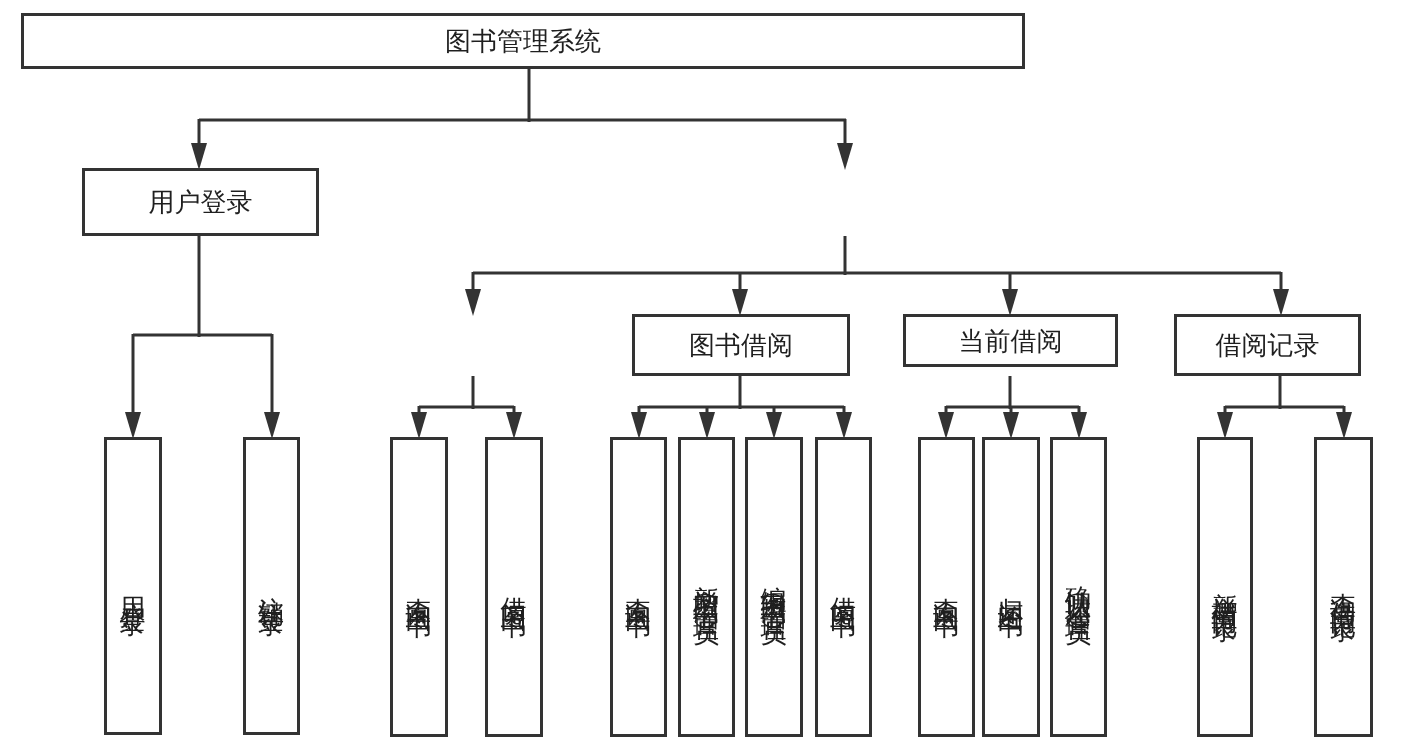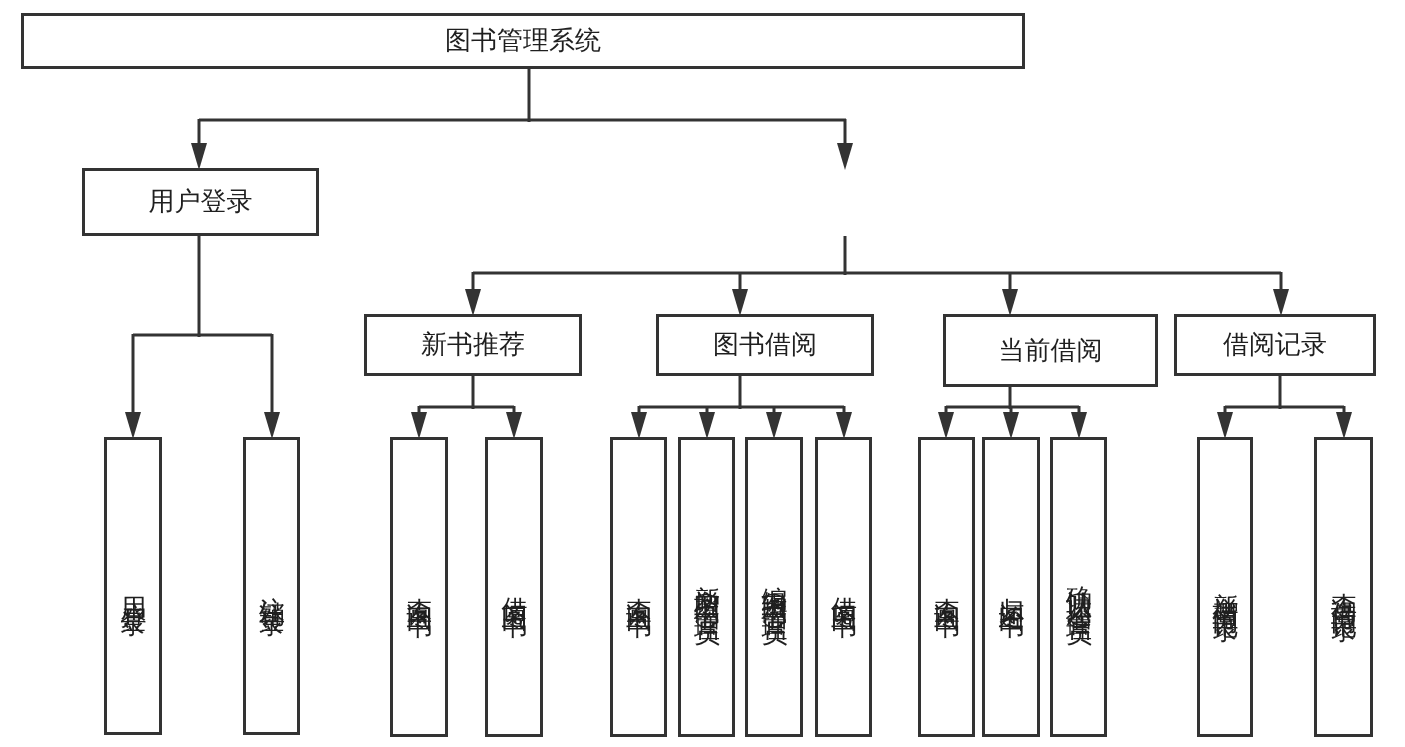--- a/index.html
+++ b/index.html
@@ -2,21 +2,21 @@
 <html><head>
 <meta charset="utf-8">
 <style>
   html, body { margin: 0; padding: 0; background: #ffffff; }
   #canvas {
     position: relative;
     width: 1405px;
     height: 747px;
     background: #ffffff;
     overflow: hidden;
-    font-family: Liberation Serif, serif;
+    font-family: Liberation Sans, sans-serif;
   }
   #wires { position: absolute; left: 0; top: 0; z-index: 1; }
   #wires line { stroke: #333333; stroke-width: 3; }
   #wires polygon { fill: #333333; stroke: none; }
 
   .node {
     position: absolute;
     box-sizing: border-box;
     background: #ffffff;
     border: 3px solid #333333;
@@ -34,23 +34,23 @@
     letter-spacing: 5px;
     line-height: 1;
   }
 
   
   .n-root        { left: 21px;   top: 13px;  width: 1004px; height: 56px; }
   .n-userlogin   { left: 82px;   top: 168px; width: 237px;  height: 68px; }
   .n-bookmgmt    { left: 727px;  top: 168px; width: 237px;  height: 68px; }
 
   .n-newrec      { left: 364px;  top: 314px; width: 218px;  height: 62px; }
-  .n-bookborrow  { left: 632px;  top: 314px; width: 218px;  height: 62px; margin-left: 24px; }
-  .n-current     { left: 943px;  top: 314px; width: 215px;  height: 73px; }
-  .n-records     { left: 1174px; top: 314px; width: 202px;  height: 62px; }
+  .n-bookborrow  { left: 632px;  top: 314px; width: 218px;  height: 62px; }
+  .n-current     { left: 903px;  top: 314px; width: 215px;  height: 53px; }
+  .n-records     { left: 1174px; top: 314px; width: 187px;  height: 62px; }
 
   .n-v1  { left: 104px;  top: 437px; width: 58px; height: 298px; }
   .n-v2  { left: 243px;  top: 437px; width: 57px; height: 298px; }
   .n-v3  { left: 390px;  top: 437px; width: 58px; height: 300px; }
   .n-v4  { left: 485px;  top: 437px; width: 58px; height: 300px; }
   .n-v5  { left: 610px;  top: 437px; width: 57px; height: 300px; }
   .n-v6  { left: 678px;  top: 437px; width: 57px; height: 300px; }
   .n-v7  { left: 745px;  top: 437px; width: 58px; height: 300px; }
   .n-v8  { left: 815px;  top: 437px; width: 57px; height: 300px; }
   .n-v9  { left: 918px;  top: 437px; width: 57px; height: 300px; }
@@ -138,23 +138,20 @@
   </svg>
 
   <div class="node n-root">
     <span>图书管理系统</span>
   </div>
 
   <div class="node n-userlogin">
     <span>用户登录</span>
   </div>
 
-  <div class="node n-newrec">
-    <span>新书推荐</span>
-  </div>
   <div class="node n-bookborrow">
     <span>图书借阅</span>
   </div>
   <div class="node n-current">
     <span>当前借阅</span>
   </div>
   <div class="node n-records">
     <span>借阅记录</span>
   </div>
 

